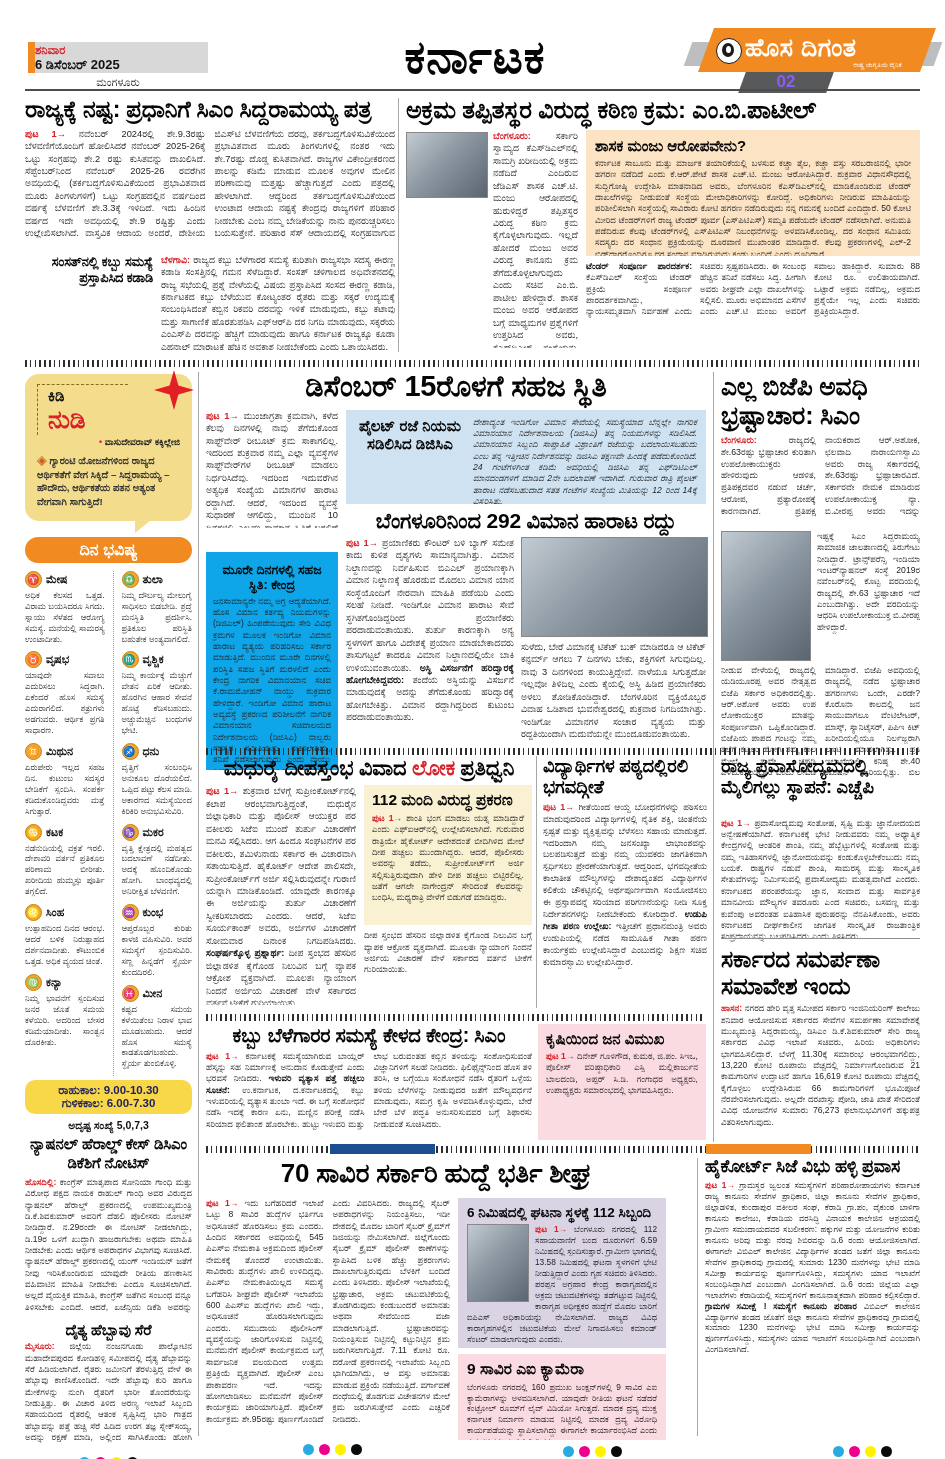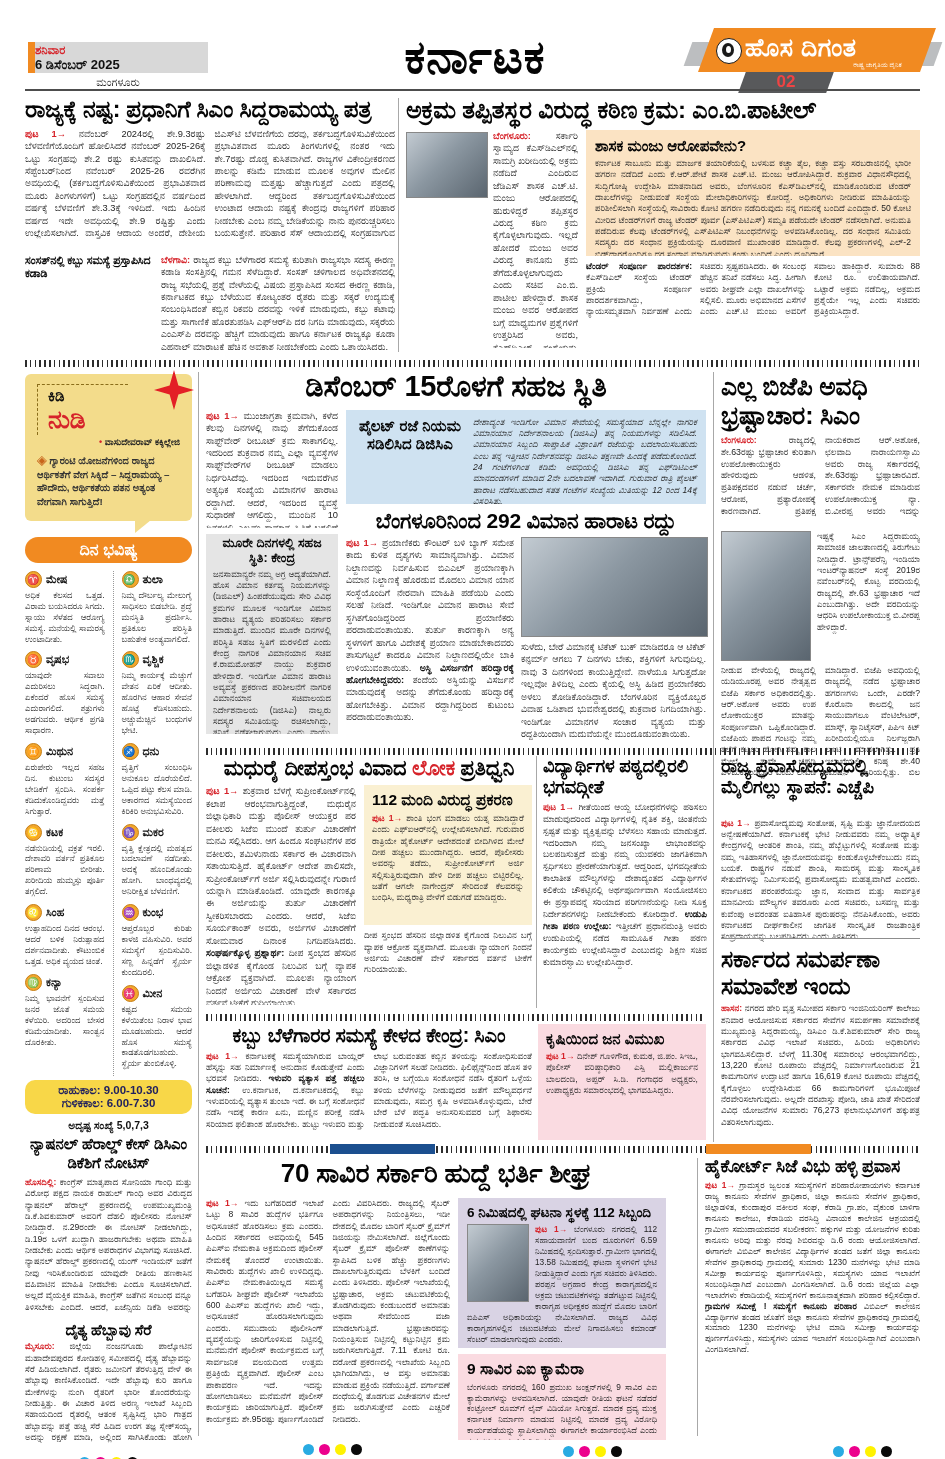--- a/index.html
+++ b/index.html
@@ -46,34 +46,34 @@
     <div>
       <div class="abs skew" style="left:688px;top:42px;width:250px;height:24px;background:#bcbec0"></div>
       <div class="abs skew" style="left:706px;top:28px;width:222px;height:44px;background:#f18a21"></div>
       <div class="abs" style="left:716px;top:38px;width:24px;height:24px;border-radius:50%;background:#fff;border:1.5px solid #1a1a1a">
         <div class="abs" style="left:5px;top:4px;width:12px;height:14px;border-radius:50%;background:#1a1a1a"></div>
         <div class="abs" style="left:9px;top:7px;width:5px;height:7px;border-radius:50%;background:#fff"></div>
       </div>
       <div class="abs" style="left:745px;top:33px;width:180px;font-size:25px;font-weight:bold;color:#fff;letter-spacing:.5px">ಹೊಸ ದಿಗಂತ</div>
       <div class="abs" style="left:830px;top:61px;width:95px;font-size:6.5px;color:#fff;text-align:center">ರಾಷ್ಟ್ರ ಜಾಗೃತಿಯ ದೈನಿಕ</div>
       <div class="abs skew" style="left:742px;top:72px;width:88px;height:21px;background:#58595b"></div>
-      <div class="abs" style="left:742px;top:72px;width:88px;text-align:center;font-size:17px;font-weight:bold;color:#ef4444">02</div>
+      <div class="abs" style="left:742px;top:72px;width:88px;text-align:center;font-size:17px;font-weight:bold;color:#8b5cf6">02</div>
     </div>
 
     <div class="abs" style="left:25px;top:89px;width:895px;height:2px;background:#4d4d4d"></div>
   </div>
 
   <div class="abs" style="left:25px;top:96px;width:370px;height:256px">
     <div class="hl" style="font-size:23px">ರಾಜ್ಯಕ್ಕೆ ನಷ್ಟ: ಪ್ರಧಾನಿಗೆ ಸಿಎಂ ಸಿದ್ದರಾಮಯ್ಯ ಪತ್ರ</div>
     <div class="bt cols2 clip" style="height:118px;margin-top:5px">
       <span class="kick">ಪುಟ 1→</span>
       <span>ನವೆಂಬರ್ 2024ರಲ್ಲಿ ಶೇ.9.3ರಷ್ಟು ಬೆಳವಣಿಗೆಯೊಂದಿಗೆ ಹೋಲಿಸಿದರೆ ನವೆಂಬರ್ 2025-26ಕ್ಕೆ ಒಟ್ಟು ಸಂಗ್ರಹವು ಶೇ.2 ರಷ್ಟು ಕುಸಿತವನ್ನು ದಾಖಲಿಸಿದೆ. ಸೆಪ್ಟೆಂಬರ್‌ನಿಂದ ನವೆಂಬರ್ 2025-26 ರವರೆಗಿನ ಅವಧಿಯಲ್ಲಿ (ತರ್ಕಬದ್ಧಗೊಳಿಸುವಿಕೆಯಿಂದ ಪ್ರಭಾವಿತವಾದ ಮೂರು ತಿಂಗಳುಗಳಿಗೆ) ಒಟ್ಟು ಸಂಗ್ರಹದಲ್ಲಿನ ವರ್ಷದಿಂದ ವರ್ಷಕ್ಕೆ ಬೆಳವಣಿಗೆ ಶೇ.3.3ಕ್ಕೆ ಇಳಿದಿದೆ. ಇದು ಹಿಂದಿನ ವರ್ಷದ ಇದೇ ಅವಧಿಯಲ್ಲಿ ಶೇ.9 ರಷ್ಟಿತ್ತು ಎಂದು ಉಲ್ಲೇಖಿಸಲಾಗಿದೆ. ವಾಸ್ತವಿಕ ಆದಾಯ ಅಂದರೆ, ದೇಶೀಯ ಜಿಎಸ್‌ಟಿ ಬೆಳವಣಿಗೆಯ ದರವು, ತರ್ಕಬದ್ಧಗೊಳಿಸುವಿಕೆಯಿಂದ ಪ್ರಭಾವಿತವಾದ ಮೂರು ತಿಂಗಳುಗಳಲ್ಲಿ ನಂತರ ಇದು ಶೇ.7ರಷ್ಟು ದೊಡ್ಡ ಕುಸಿತವಾಗಿದೆ. ರಾಜ್ಯಗಳ ವಿಕೇಂದ್ರೀಕರಣದ ಪಾಲನ್ನು ಕಡಿಮೆ ಮಾಡುವ ಮೂಲಕ ಅವುಗಳ ಮೇಲಿನ ಪರಿಣಾಮವು ಮತ್ತಷ್ಟು ಹೆಚ್ಚಾಗುತ್ತದೆ ಎಂದು ಪತ್ರದಲ್ಲಿ ಹೇಳಲಾಗಿದೆ. ಆದ್ದರಿಂದ ತರ್ಕಬದ್ಧಗೊಳಿಸುವಿಕೆಯಿಂದ ಉಂಟಾದ ಆದಾಯ ನಷ್ಟಕ್ಕೆ ಕೇಂದ್ರವು ರಾಜ್ಯಗಳಿಗೆ ಪರಿಹಾರ ನೀಡಬೇಕು ಎಂಬ ನಮ್ಮ ಬೇಡಿಕೆಯನ್ನು ನಾನು ಪುನರುಚ್ಚರಿಸಲು ಬಯಸುತ್ತೇನೆ. ಪರಿಹಾರ ಸೆಸ್ ಆದಾಯದಲ್ಲಿ ಸಂಗ್ರಹವಾಗುವ ಮೊತ್ತವನ್ನು ಒಳಗೊಂಡಂತೆ, ಕಂದಾಯ ಸಂಗ್ರಹಣೆಗೆ ಮೂಲ ವರ್ಷವಾಗಿ 2024-25ಕ್ಕೆ ನಿಗದಿಪಡಿಸಬಹುದು. ಏಕೆಂದರೆ ಇದು ರಾಜ್ಯಗಳ ಆದಾಯ ಸಾಮರ್ಥ್ಯವನ್ನು ಪ್ರತಿಬಿಂಬಿಸುತ್ತದೆ. ರಾಜ್ಯಗಳ ಹಣಕಾಸಿನ ಹಿತಾಸಕ್ತಿಗಳನ್ನು ರಕ್ಷಿಸುತ್ತದೆ ಎಂದು ಆಶಿಸುವುದಾಗಿ ಸಿದ್ದರಾಮಯ್ಯ ಪತ್ರದಲ್ಲಿ ತಿಳಿಸಿದ್ದಾರೆ.</span>
     </div>
     <div style="display:flex;gap:8px;margin-top:8px">
-      <div class="hl" style="flex:0 0 128px;font-size:11px;text-align:left;line-height:1.25">ಸಂಸತ್‌ನಲ್ಲಿ ಕಬ್ಬು ಸಮಸ್ಯೆ ಪ್ರಸ್ತಾಪಿಸಿದ ಕಡಾಡಿ</div>
+      <div class="hl" style="flex:0 0 128px;font-size:13px;text-align:right;line-height:1.25">ಸಂಸತ್‌ನಲ್ಲಿ ಕಬ್ಬು ಸಮಸ್ಯೆ ಪ್ರಸ್ತಾಪಿಸಿದ ಕಡಾಡಿ</div>
       <div class="bt clip" style="height:96px">
         <span class="kick">ಬೆಳಗಾವಿ:</span>
         <span>ರಾಜ್ಯದ ಕಬ್ಬು ಬೆಳೆಗಾರರ ಸಮಸ್ಯೆ ಕುರಿತಾಗಿ ರಾಜ್ಯಸಭಾ ಸದಸ್ಯ ಈರಣ್ಣ ಕಡಾಡಿ ಸಂಸತ್ತಿನಲ್ಲಿ ಗಮನ ಸೆಳೆದಿದ್ದಾರೆ. ಸಂಸತ್ ಚಳಿಗಾಲದ ಅಧಿವೇಶನದಲ್ಲಿ ರಾಜ್ಯ ಸಭೆಯಲ್ಲಿ ಪ್ರಶ್ನೆ ವೇಳೆಯಲ್ಲಿ ವಿಷಯ ಪ್ರಸ್ತಾಪಿಸಿದ ಸಂಸದ ಈರಣ್ಣ ಕಡಾಡಿ, ಕರ್ನಾಟಕದ ಕಬ್ಬು ಬೆಳೆಯುವ ಕೋಟ್ಯಂತರ ರೈತರು ಮತ್ತು ಸಕ್ಕರೆ ಉದ್ಯಮಕ್ಕೆ ಸಂಬಂಧಿಸಿದಂತೆ ಕಬ್ಬಿನ ರಿಕವರಿ ದರವನ್ನು ಇಳಿಕೆ ಮಾಡುವುದು, ಕಬ್ಬು ಕಟಾವು ಮತ್ತು ಸಾಗಾಣಿಕೆ ಹೊರತುಪಡಿಸಿ ಎಫ್‌ಆರ್‌ಪಿ ದರ ನಿಗದಿ ಮಾಡುವುದು, ಸಕ್ಕರೆಯ ಎಂಎಸ್‌ಪಿ ದರವನ್ನು ಹೆಚ್ಚಿಗೆ ಮಾಡುವುದು ಹಾಗೂ ಕರ್ನಾಟಕ ರಾಜ್ಯಕ್ಕೂ ಕೂಡಾ ಎಥನಾಲ್ ಮಾರಾಟಕ್ಕೆ ಹೆಚ್ಚಿನ ಅವಕಾಶ ನೀಡಬೇಕೆಂದು ಎಂದು ಒತ್ತಾಯಿಸಿದರು.</span>
       </div>
     </div>
   </div>
 
   <div class="abs vrule" style="left:398px;top:98px;height:254px"></div>
 
   <div class="abs" style="left:406px;top:96px;width:514px;height:256px">
@@ -95,21 +95,21 @@
           <span class="boldrun">ಟೆಂಡರ್ ಸಂಪೂರ್ಣ ಪಾರದರ್ಶಕ:</span>
           <span>ಕೆಎಸ್‌ಡಿಎಲ್ ಸಂಸ್ಥೆಯ ಟೆಂಡರ್ ಪ್ರಕ್ರಿಯೆ ಸಂಪೂರ್ಣ ಪಾರದರ್ಶಕವಾಗಿದ್ದು, ನ್ಯಾಯಸಮ್ಮತವಾಗಿ ನಿರ್ವಹಣೆ ಎಂದು ಸಚಿವರು ಸ್ಪಷ್ಟಪಡಿಸಿದರು. ಈ ಸಂಬಂಧ ಹೆಚ್ಚಿನ ತನಿಖೆ ನಡೆಸಲು ಸಿದ್ಧ. ಹೀಗಾಗಿ ಅವರು ಶೀಘ್ರವೇ ಎಲ್ಲಾ ದಾಖಲೆಗಳನ್ನು ಸಲ್ಲಿಸಲಿ. ಮೂರು ಅಭಿಮಾನದ ಎಸೆಗಳೆ ಎಂದು ಎಚ್.ಟಿ ಮಂಜು ಅವರಿಗೆ ಸವಾಲು ಹಾಕಿದ್ದಾರೆ. ಸುಮಾರು 88 ಕೋಟಿ ರೂ. ಉಲಿತಾಯವಾಗಿದೆ. ಒಟ್ಟಾರೆ ಅಕ್ರಮ ನಡೆದಿಲ್ಲ, ಅಕ್ರಮದ ಪ್ರಶ್ನೆಯೇ ಇಲ್ಲ ಎಂದು ಸಚಿವರು ಪ್ರತಿಕ್ರಿಯಿಸಿದ್ದಾರೆ.</span>
         </div>
       </div>
     </div>
   </div>
 
   <div class="abs dotline" style="left:25px;top:360px;width:895px"></div>
 
   <div class="abs" style="left:25px;top:374px;width:167px;height:1072px">
-    <div style="position:relative;background:#f3dc8b;border-radius:6px;padding:10px 12px 12px">
+    <div style="position:relative;background:#f3dc8b;border-radius:14px;padding:10px 12px 12px">
       <div class="abs star4" style="right:-2px;top:-4px;width:40px;height:40px"></div>
       <div style="border:1px dashed #8a6d1a;border-right:none;border-bottom:none;padding:2px 0 0 10px;width:80px">
         <span style="font-weight:bold;font-size:15px;color:#111">ಕಿಡಿ</span><br>
         <span style="font-weight:bold;font-size:25px;color:#d6232a">ನುಡಿ</span>
       </div>
       <div style="font-size:9px;font-weight:bold;color:#222;text-align:right;margin-top:2px">
         <span style="color:#d6232a">•</span> <span>ವಾಸುದೇವರಾವ್ ಕಕ್ಕಿಲ್ಲೇಜಿ</span>
       </div>
       <div style="font-size:9.8px;font-weight:bold;color:#333;margin-top:6px;line-height:1.4">
         <span style="color:#c8651b">◈</span> <span>ಗ್ಯಾರಂಟಿ ಯೋಜನೆಗಳಿಂದ ರಾಜ್ಯದ ಆರ್ಥಿಕತೆಗೆ ವೇಗ ಸಿಕ್ಕಿದೆ – ಸಿದ್ದರಾಮಯ್ಯ – ಹೌದೌದು, ಆರ್ಥಿಕತೆಯ ಪತನ ಅತ್ಯಂತ ವೇಗವಾಗಿ ಸಾಗುತ್ತಿದೆ!</span>
@@ -215,21 +215,21 @@
   <div class="abs vrule" style="left:198px;top:372px;height:1064px"></div>
 
   <div class="abs" style="left:206px;top:370px;width:500px;height:374px">
     <div class="hl" style="font-size:29px;text-align:center">ಡಿಸೆಂಬರ್ 15ರೊಳಗೆ ಸಹಜ ಸ್ಥಿತಿ</div>
     <div style="display:flex;gap:8px;margin-top:6px">
       <div style="flex:0 0 132px">
         <div class="bt clip" style="height:118px">
           <span class="kick">ಪುಟ 1→</span>
           <span>ಮುಂಜಾಗ್ರತಾ ಕ್ರಮವಾಗಿ, ಕಳೆದ ಕೆಲವು ದಿನಗಳಲ್ಲಿ ನಾವು ತೆಗೆದುಕೊಂಡ ಸಾಫ್ಟ್‌ವೇರ್ ರೀಬೂಟ್ ಕ್ರಮ ಸಾಕಾಗಲಿಲ್ಲ. ಇದರಿಂದ ಶುಕ್ರವಾರ ನಮ್ಮ ಎಲ್ಲಾ ವ್ಯವಸ್ಥೆಗಳ ಸಾಫ್ಟ್‌ವೇರ್‌ಗಳ ರೀಬೂಟ್ ಮಾಡಲು ನಿರ್ಧರಿಸಿದೆವು. ಇದರಿಂದ ಇದುವರೆಗಿನ ಅತ್ಯಧಿಕ ಸಂಖ್ಯೆಯ ವಿಮಾನಗಳ ಹಾರಾಟ ರದ್ದಾ​ಗಿದೆ. ಆದರೆ, ಇದರಿಂದ ವ್ಯವಸ್ಥೆ ಸುಧಾರಣೆ ಆಗಲಿದ್ದು, ಮುಂದಿನ 10 ದಿನಗಳಲ್ಲಿ ಎಲ್ಲವೂ ಸಾಮಾನ್ಯ ಸ್ಥಿತಿಗೆ ಬರಲಿದೆ ಎಂದು ಪೀಟರ್ ಹೇಳಿದ್ದಾರೆ.</span>
         </div>
-        <div style="background:#e5e5e5;padding:2px 7px;margin-top:6px;height:196px;overflow:hidden">
+        <div style="background:#0ea5e9;padding:11px 7px;margin-top:24px;height:196px;overflow:hidden">
           <div class="box-title" style="font-size:12.5px;text-align:center;margin-bottom:3px">ಮೂರೇ ದಿನಗಳಲ್ಲಿ ಸಹಜ ಸ್ಥಿತಿ: ಕೇಂದ್ರ</div>
           <div class="bts">ಜನಸಾಮಾನ್ಯರೇ ನಮ್ಮ ಅಗ್ರ ಆದ್ಯತೆಯಾಗಿದೆ. ಹೊಸ ವಿಮಾನ ಕರ್ತವ್ಯ ನಿಯಮಗಳನ್ನು (ಡಿಜಿಎಲ್) ಹಿಂಪಡೆಯುವುದು ಸೇರಿ ವಿವಿಧ ಕ್ರಮಗಳ ಮೂಲಕ ಇಂಡಿಗೋ ವಿಮಾನ ಹಾರಾಟ ವ್ಯತ್ಯಯ ಪರಿಹರಿಸಲು ಸರ್ಕಾರ ಮಾಡುತ್ತಿದೆ. ಮುಂದಿನ ಮೂರೇ ದಿನಗಳಲ್ಲಿ ಪರಿಸ್ಥಿತಿ ಸಹಜ ಸ್ಥಿತಿಗೆ ಮರಳಲಿದೆ ಎಂದು ಕೇಂದ್ರ ನಾಗರಿಕ ವಿಮಾನಯಾನ ಸಚಿವ ಕೆ.ರಾಮಮೋಹನ್ ನಾಯ್ಡು ಶುಕ್ರವಾರ ಹೇಳಿದ್ದಾರೆ. ಇಂಡಿಗೋ ವಿಮಾನ ಹಾರಾಟ ಅವ್ಯವಸ್ಥೆ ಪ್ರಕರಣದ ಪರಿಶೀಲನೆಗೆ ನಾಗರಿಕ ವಿಮಾನಯಾನ ಸಚಿವಾಲಯದ ನಿರ್ದೇಶನಾಲಯ (ಡಿಜಿಸಿಎ) ನಾಲ್ವರು ಸದಸ್ಯರ ಸಮಿತಿಯನ್ನು ರಚಿಸಲಾಗಿದ್ದು, ತನಿಖೆ ನಡೆಸಲಾಗುವುದು ಎಂದು ನಾಯ್ಡು ತಿಳಿಸಿದ್ದಾರೆ. ಮಕ್ಕಳು, ಹಿರಿಯ ನಾಗರಿಕರಿಗೆ ಯಾವುದೇ ತೊಂದರೆ ಆಗದಂತೆ ವಿಶೇಷ ಕಾಳಜಿ ವಹಿಸಲು ಸೂಚಿಸಲಾಗಿದೆ.</div>
         </div>
       </div>
       <div style="flex:1">
         <div style="background:#cfe2f1;padding:7px 9px;display:flex;gap:8px;height:80px;overflow:hidden">
           <div class="box-title" style="flex:0 0 110px;font-size:15px;text-align:center">ಪೈಲಟ್ ರಜೆ ನಿಯಮ ಸಡಿಲಿಸಿದ ಡಿಜಿಸಿಎ</div>
           <div class="bts" style="font-style:italic">ದೇಶಾದ್ಯಂತ ಇಂಡಿಗೋ ವಿಮಾನ ಸೇವೆಯಲ್ಲಿ ಸಮಸ್ಯೆಯಾದ ಬೆನ್ನಲ್ಲೇ ನಾಗರಿಕ ವಿಮಾನಯಾನ ನಿರ್ದೇಶನಾಲಯ (ಡಿಜಿಸಿಎ) ತನ್ನ ನಿಯಮಗಳನ್ನು ಸಡಿಲಿಸಿದೆ. ವಿಮಾನಯಾನ ಸಿಬ್ಬಂದಿ ಸಾಪ್ತಾಹಿಕ ವಿಶ್ರಾಂತಿಗೆ ರಜೆಯನ್ನು ಬದಲಾಯಿಸಬಹುದು ಎಂಬ ತನ್ನ ಇತ್ತೀಚಿನ ನಿರ್ದೇಶನವನ್ನು ಡಿಜಿಸಿಎ ತಕ್ಷಣವೇ ಹಿಂದಕ್ಕೆ ಪಡೆದುಕೊಂಡಿದೆ. 24 ಗಂಟೆಗಳಿಗಿಂತ ಕಡಿಮೆ ಅವಧಿಯಲ್ಲಿ ಡಿಜಿಸಿಎ ತನ್ನ ಎಫ್‌ಡಿಟಿಎಲ್ ಮಾನದಂಡಗಳಿಗೆ ಮಾಡಿದ 2ನೇ ಬದಲಾವಣೆ ಇದಾಗಿದೆ. ಗುರುವಾರ ರಾತ್ರಿ ಪೈಲಟ್ ಹಾರಾಟ ನಡೆಸಬಹುದಾದ ಸತತ ಗಂಟೆಗಳ ಸಂಖ್ಯೆಯ ಮಿತಿಯನ್ನು 12 ರಿಂದ 14ಕ್ಕೆ ವಿಸ್ತರಿಸಿತು.</div>
         </div>
         <div style="margin-top:5px">

